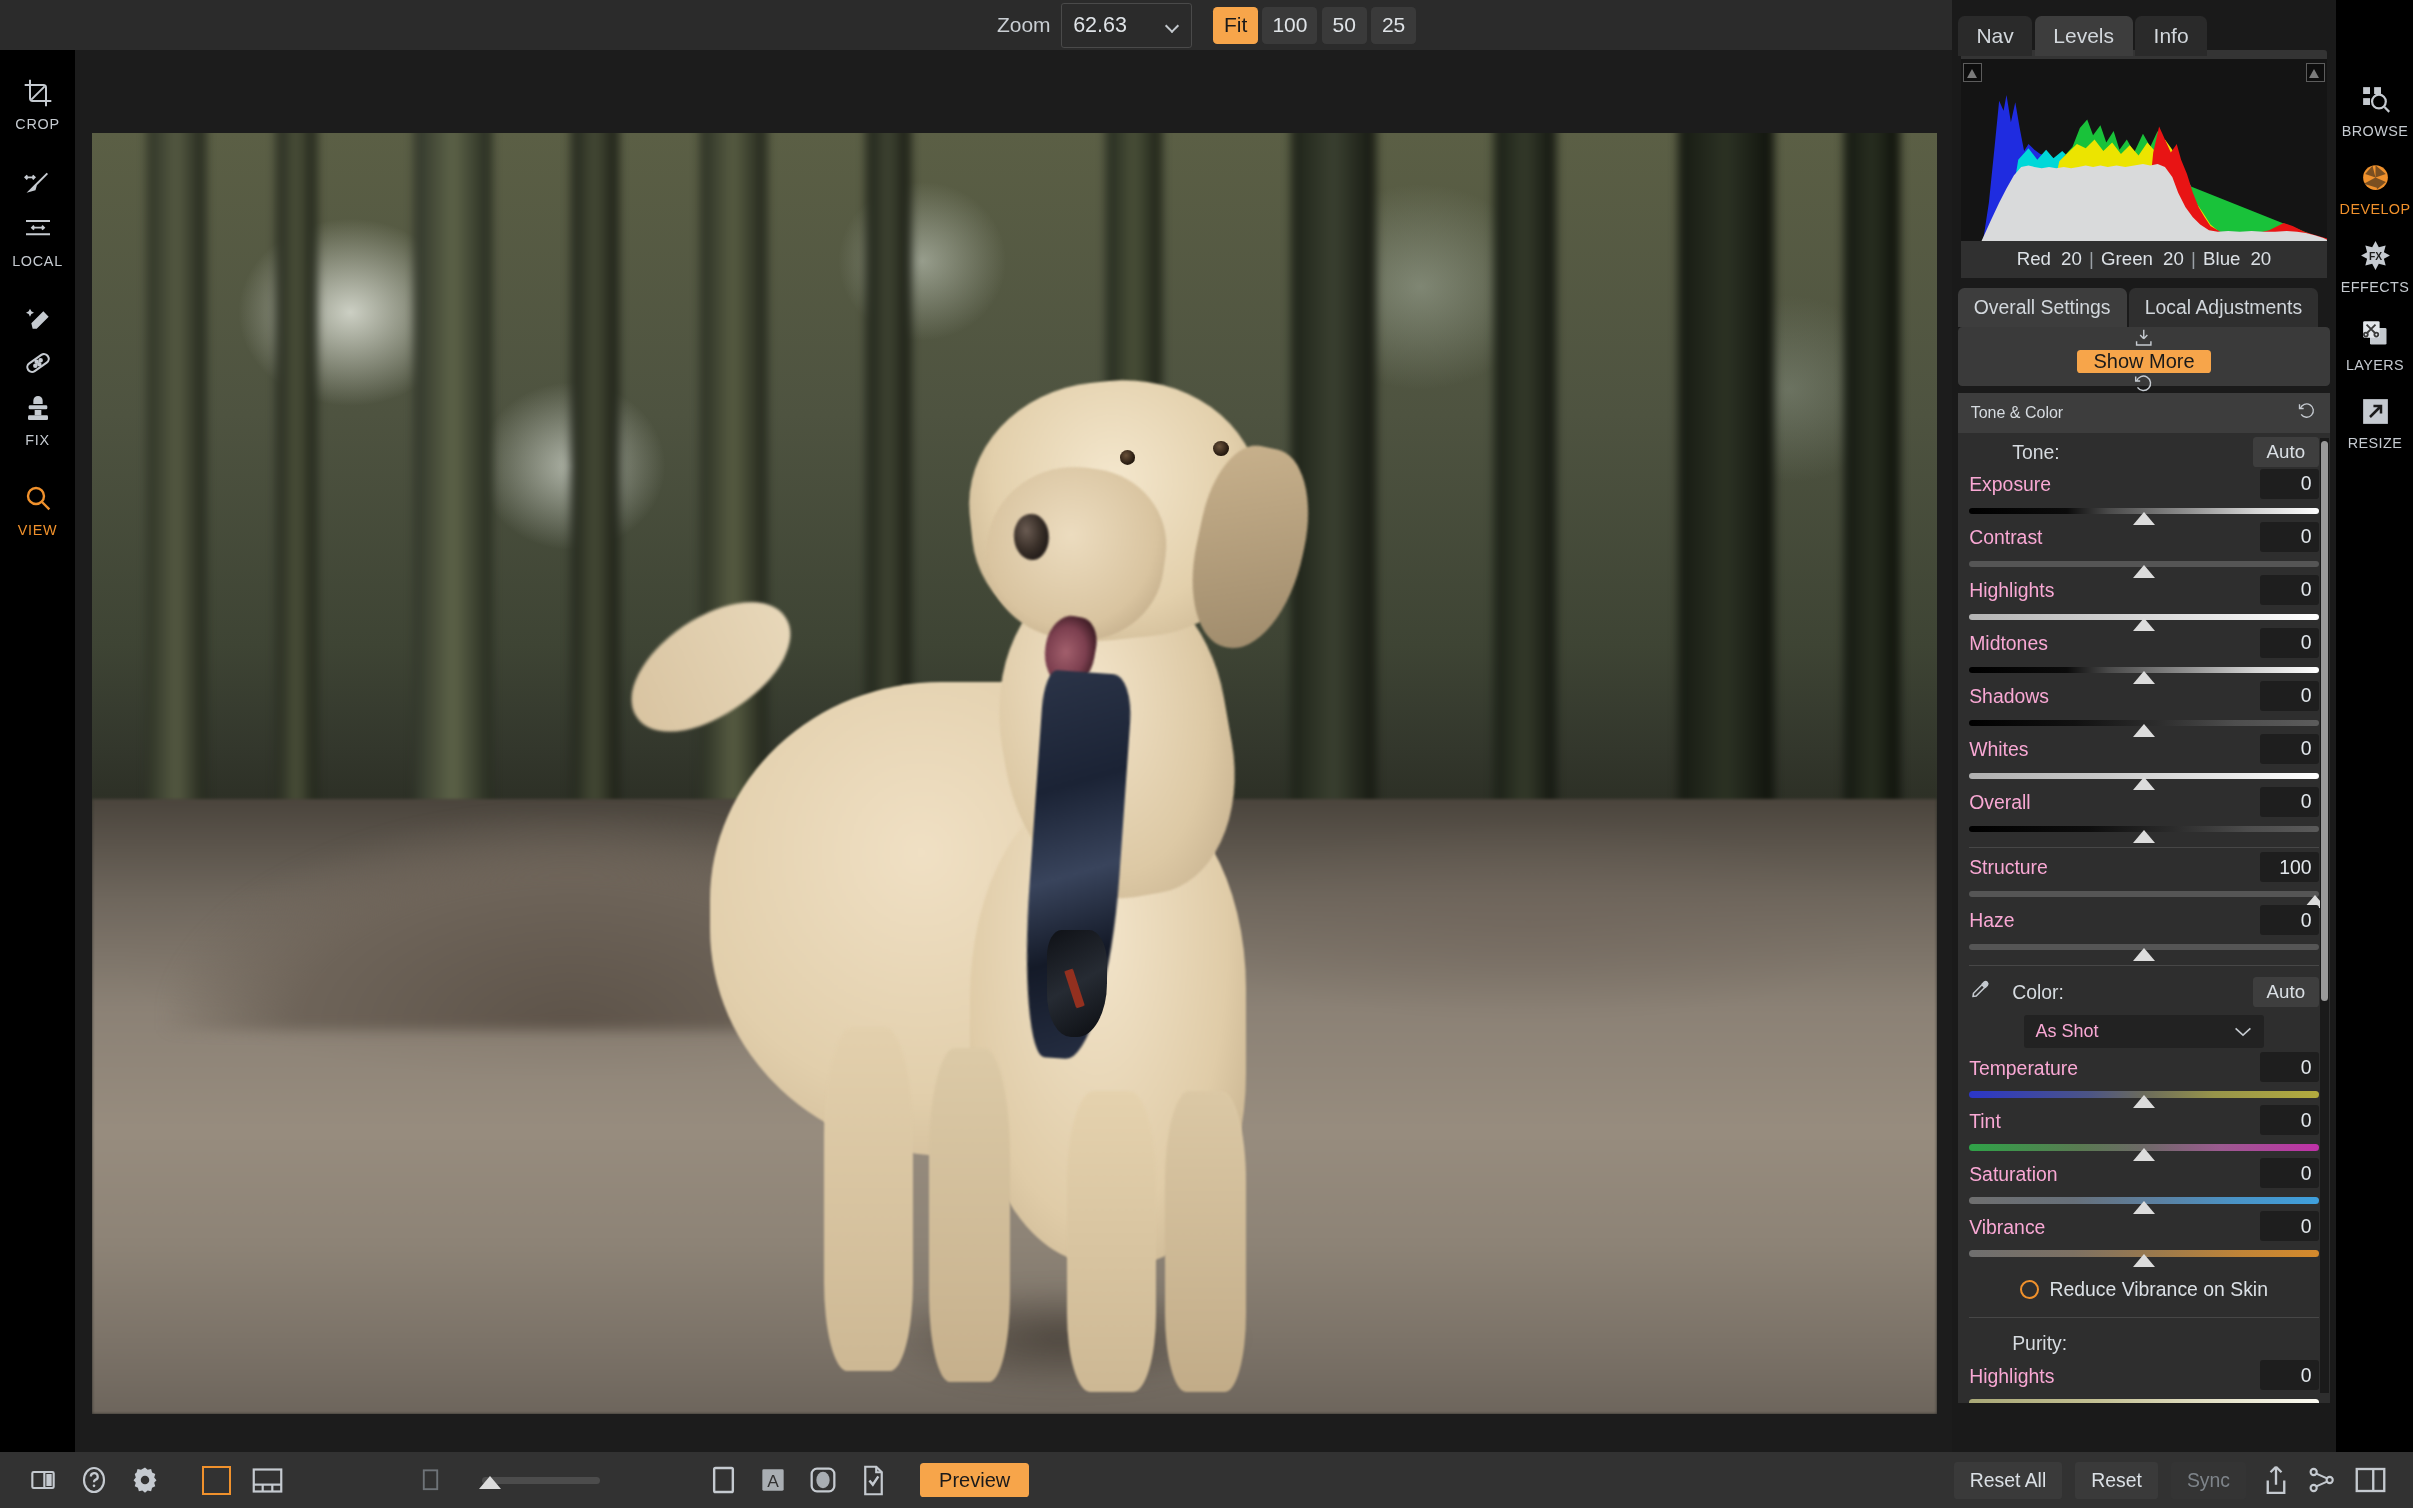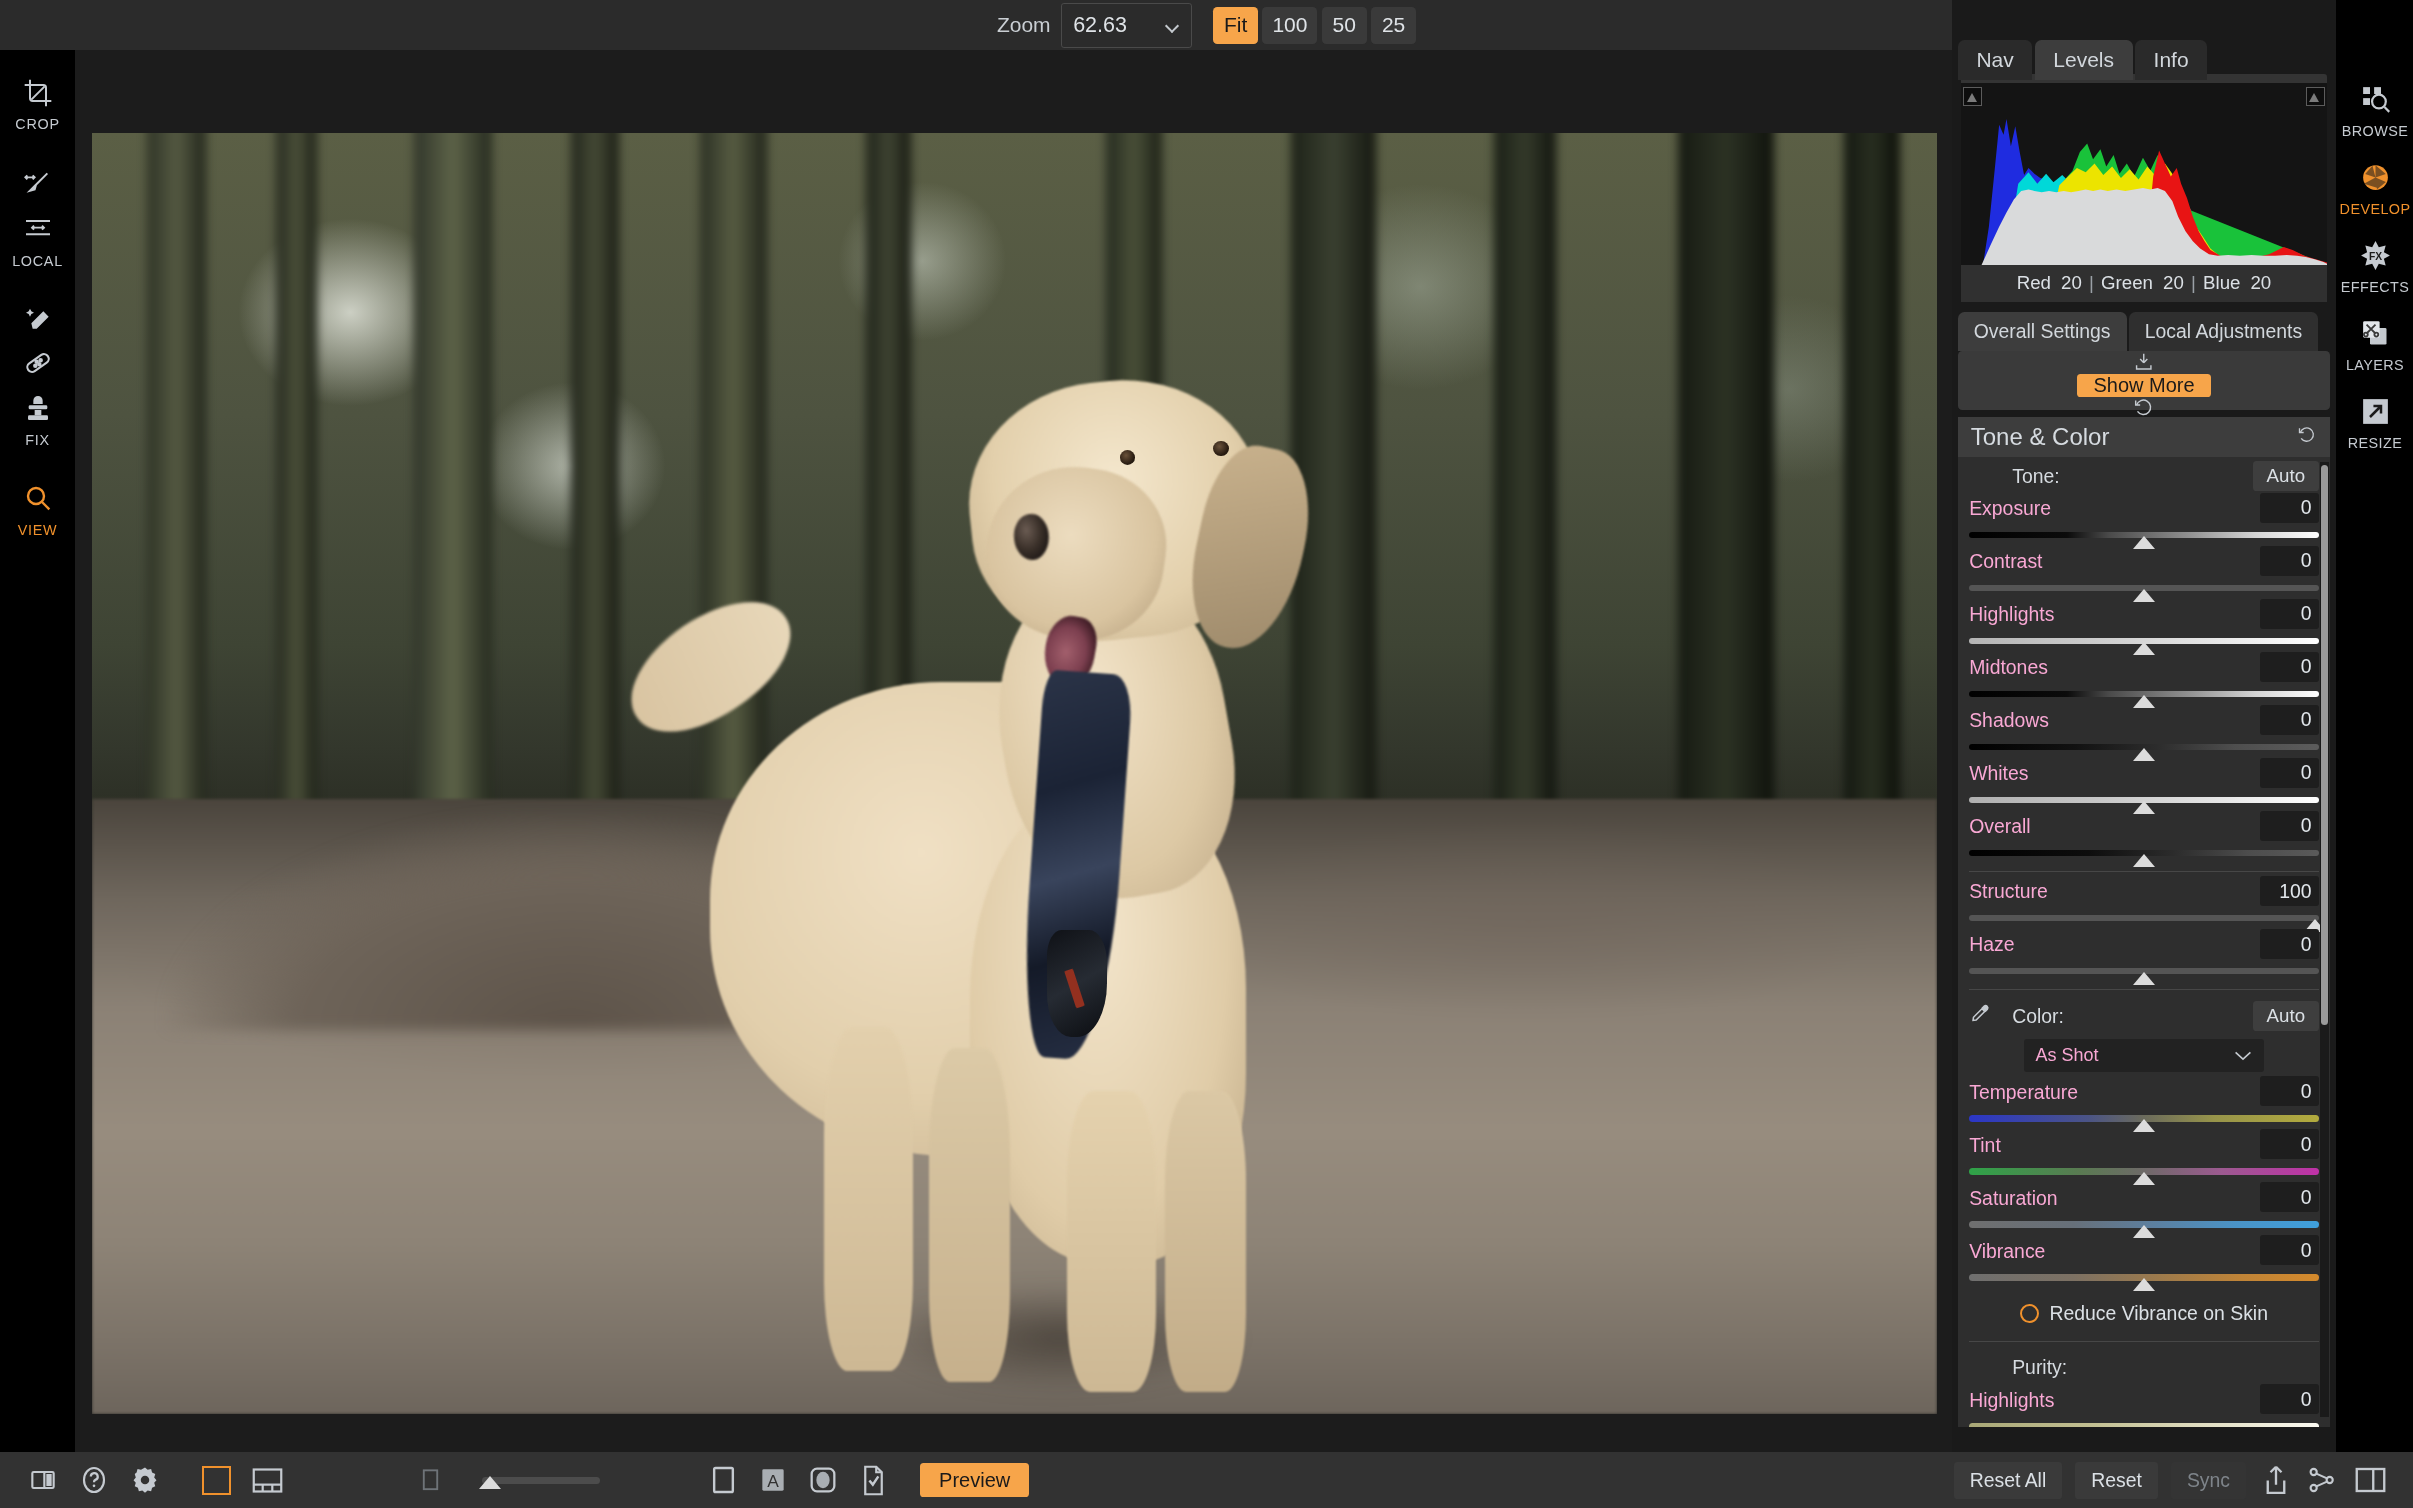--- a/index.html
+++ b/index.html
@@ -118,21 +118,21 @@
     position: absolute; width: 1.9%; height: 1.4%;
     background: radial-gradient(ellipse at 40% 36%, #6a523a 0%, #2a1d12 62%, #120c07 100%);
     border-radius: 50%; filter: blur(0.6px);
   }
 
   
   .rightpanel {
     position: absolute; left: 1952px; top: 0; width: 384px; height: 1452px;
     background: #1a1a1a;
   }
-  .tabrow { display: flex; gap: 2.2px; padding: 16px 0 0 5.7px; height: 50px; margin-top: 24px; }
+  .tabrow { display: flex; gap: 2.2px; padding: 16px 0 0 5.7px; height: 50px; }
   .tab {
     height: 40px; border-radius: 6.5px 6.5px 0 0; background: #2a2a2a;
     display: flex; align-items: center; justify-content: center;
     font-size: 21px; color: #d2d7dc; padding: 0 18.7px;
   }
   .tab.active { background: #3d3d3d; }
 
   .histwrap { margin: 0 5.7px; }
   .histtop {
     height: 8.6px; background: #343434; border-radius: 2.9px 2.9px 0 0;
@@ -174,21 +174,21 @@
   }
   .showmore-btn {
     height: 32px; background: #f7a54a; border-radius: 3.6px; color: #1a1a1a;
     font-size: 20px; display: flex; align-items: center; justify-content: center;
     padding: 0 16px;
   }
 
   .section-head {
     margin: 7.2px 5.7px 0 5.7px; height: 40px; background: #3d3d3d;
     display: flex; align-items: center; justify-content: space-between; padding: 0 13px;
-    font-size: 24px; color: #d6dbe0;
+    font-size: 16px; color: #d6dbe0;
   }
 
   .scrollarea {
     position: relative; margin: 0 5.7px; background: #2e2e2e;
     height: 970px; overflow: hidden; padding: 0 11.5px;
   }
   .subhead {
     display: flex; align-items: center; height: 39px; position: relative;
   }
   .subhead-label { font-size: 19.4px; color: #d6dbe0; margin-left: 43px; }

